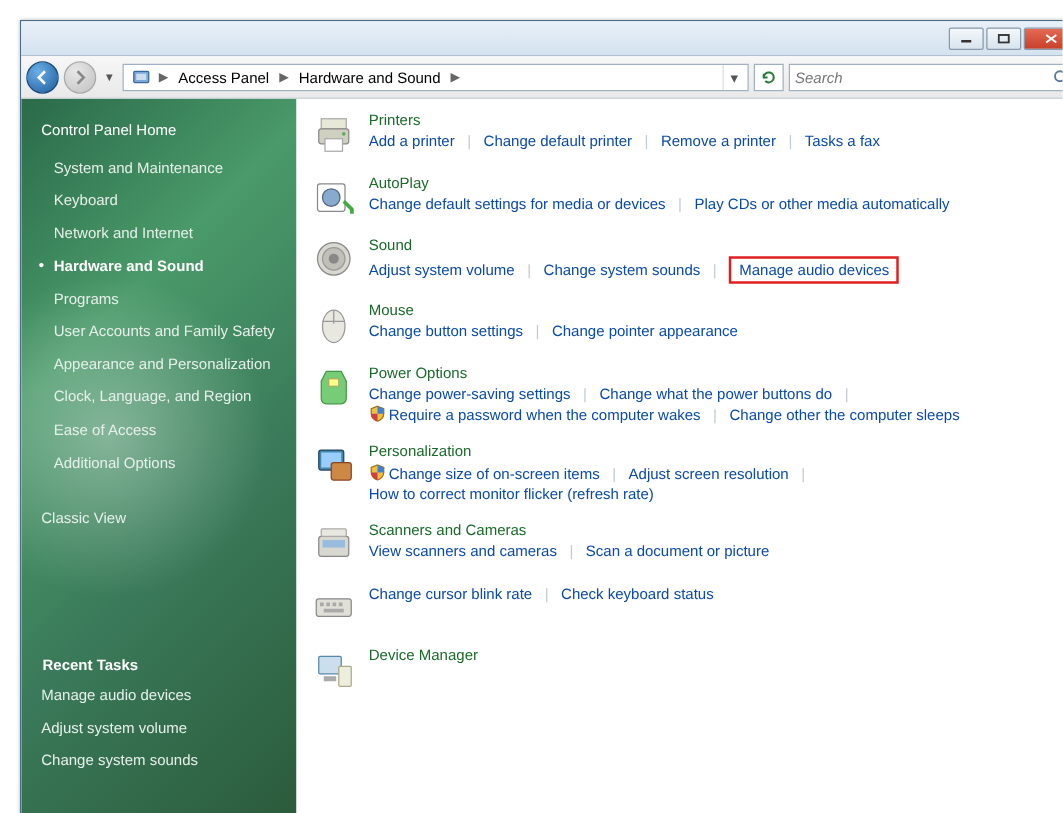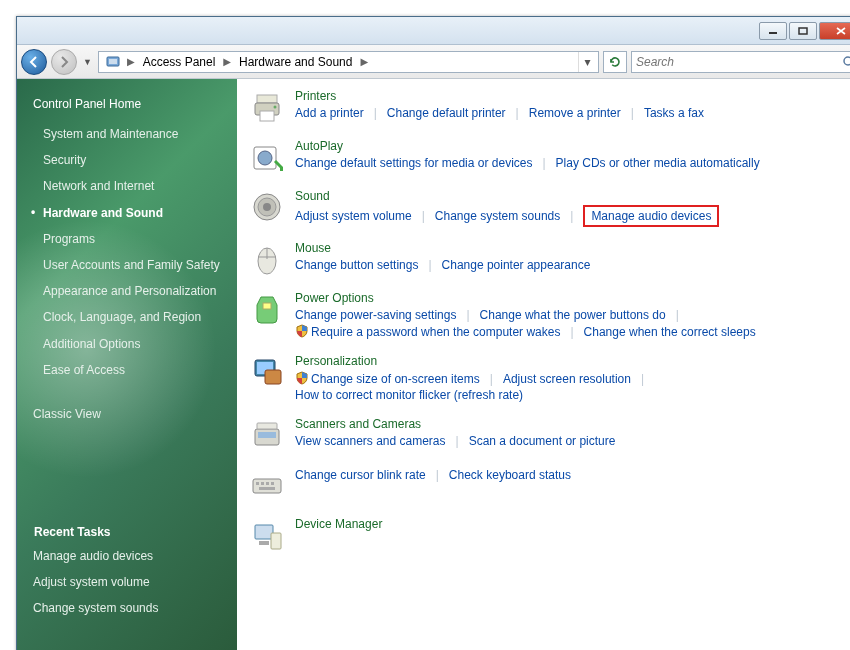--- a/index.html
+++ b/index.html
@@ -105,29 +105,29 @@
           </svg>
       </span>
     </div>
   </div>
 
   <div class="body">
     <div class="sidebar">
       <div class="side-title">Control Panel Home</div>
       <div id="side-items">
           <div class="side-link">System and Maintenance</div>
-          <div class="side-link">Security</div>
+          <div class="side-link">Keyboard</div>
           <div class="side-link">Network and Internet</div>
           <div class="side-link current">Hardware and Sound</div>
           <div class="side-link">Programs</div>
           <div class="side-link">User Accounts and Family Safety</div>
           <div class="side-link">Appearance and Personalization</div>
           <div class="side-link">Clock, Language, and Region</div>
+          <div class="side-link">Ease of Access</div>
           <div class="side-link">Additional Options</div>
-          <div class="side-link">Ease of Access</div>
         </div>
       <div class="side-link" style="margin-top:18px;padding-left:16px;">Classic View</div>
       <div class="side-section">
         <div style="height:70px"></div>
         <div class="side-heading">Recent Tasks</div>
         <div id="side-recent">
             <div class="side-link" style="padding-left: 16px;">Manage audio devices</div>
             <div class="side-link" style="padding-left: 16px;">Adjust system volume</div>
             <div class="side-link" style="padding-left: 16px;">Change system sounds</div>
           </div>
@@ -225,21 +225,21 @@
               <span class="task">Change power-saving settings</span>
               <span class="tsep">|</span>
               <span class="task">Change what the power buttons do</span>
               <span class="tsep">|</span>
               <span class="task"><span class="shield"><svg width="14" height="14" viewBox="0 0 14 14">
                     <path d="M7 1 L12 3 V7 C12 10 9.5 12.5 7 13 C4.5 12.5 2 10 2 7 V3 Z" fill="#f0c040" stroke="#a07010"></path>
                     <path d="M7 1 L12 3 V7 L7 7 Z" fill="#4080d0"></path>
                     <path d="M2 7 L7 7 L7 13 C4.5 12.5 2 10 2 7" fill="#d04040"></path>
                   </svg></span>Require a password when the computer wakes</span>
               <span class="tsep">|</span>
-              <span class="task">Change when the correct sleeps</span>
+              <span class="task">Change other the computer sleeps</span>
             </div>
           </div>
         </div>
         <div class="category">
           <div class="cat-icon">
             <svg width="32" height="32" viewBox="0 0 32 32">
               <rect x="4" y="4" width="20" height="16" rx="2" fill="#48a" stroke="#246"></rect>
               <rect x="6" y="6" width="16" height="12" fill="#9cf"></rect>
               <rect x="14" y="14" width="16" height="14" rx="2" fill="#c84" stroke="#842"></rect>
             </svg>

